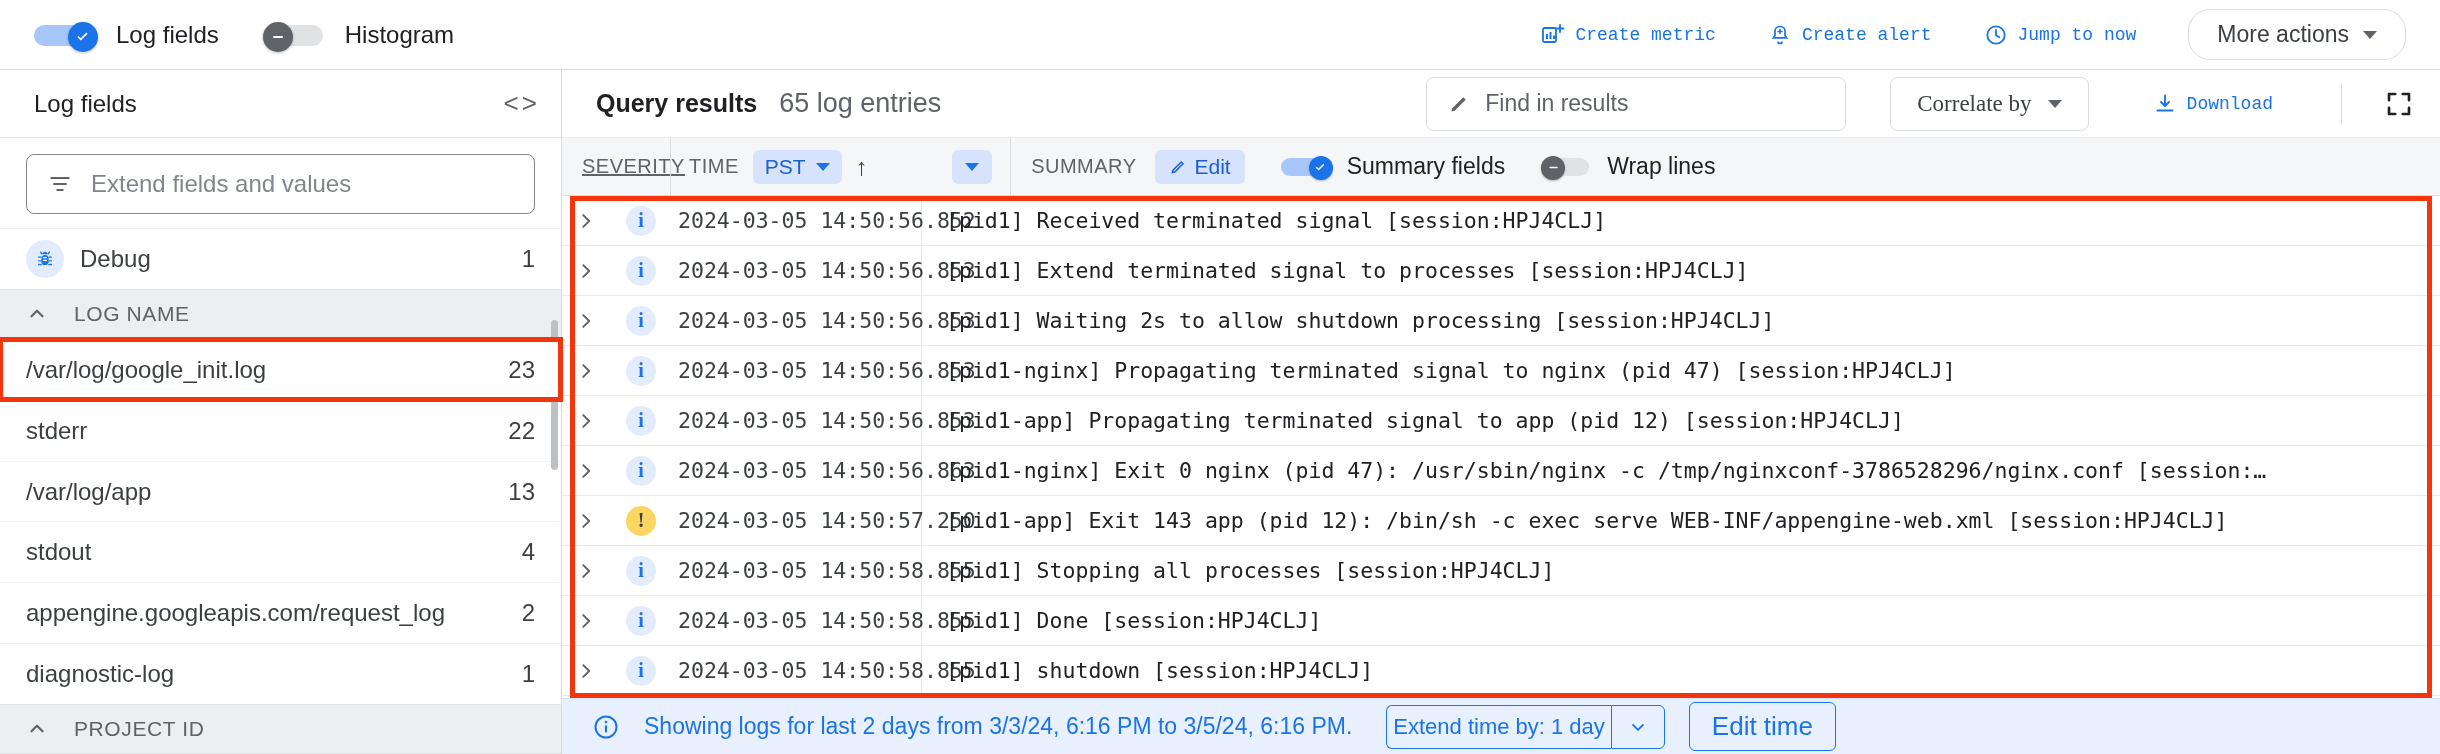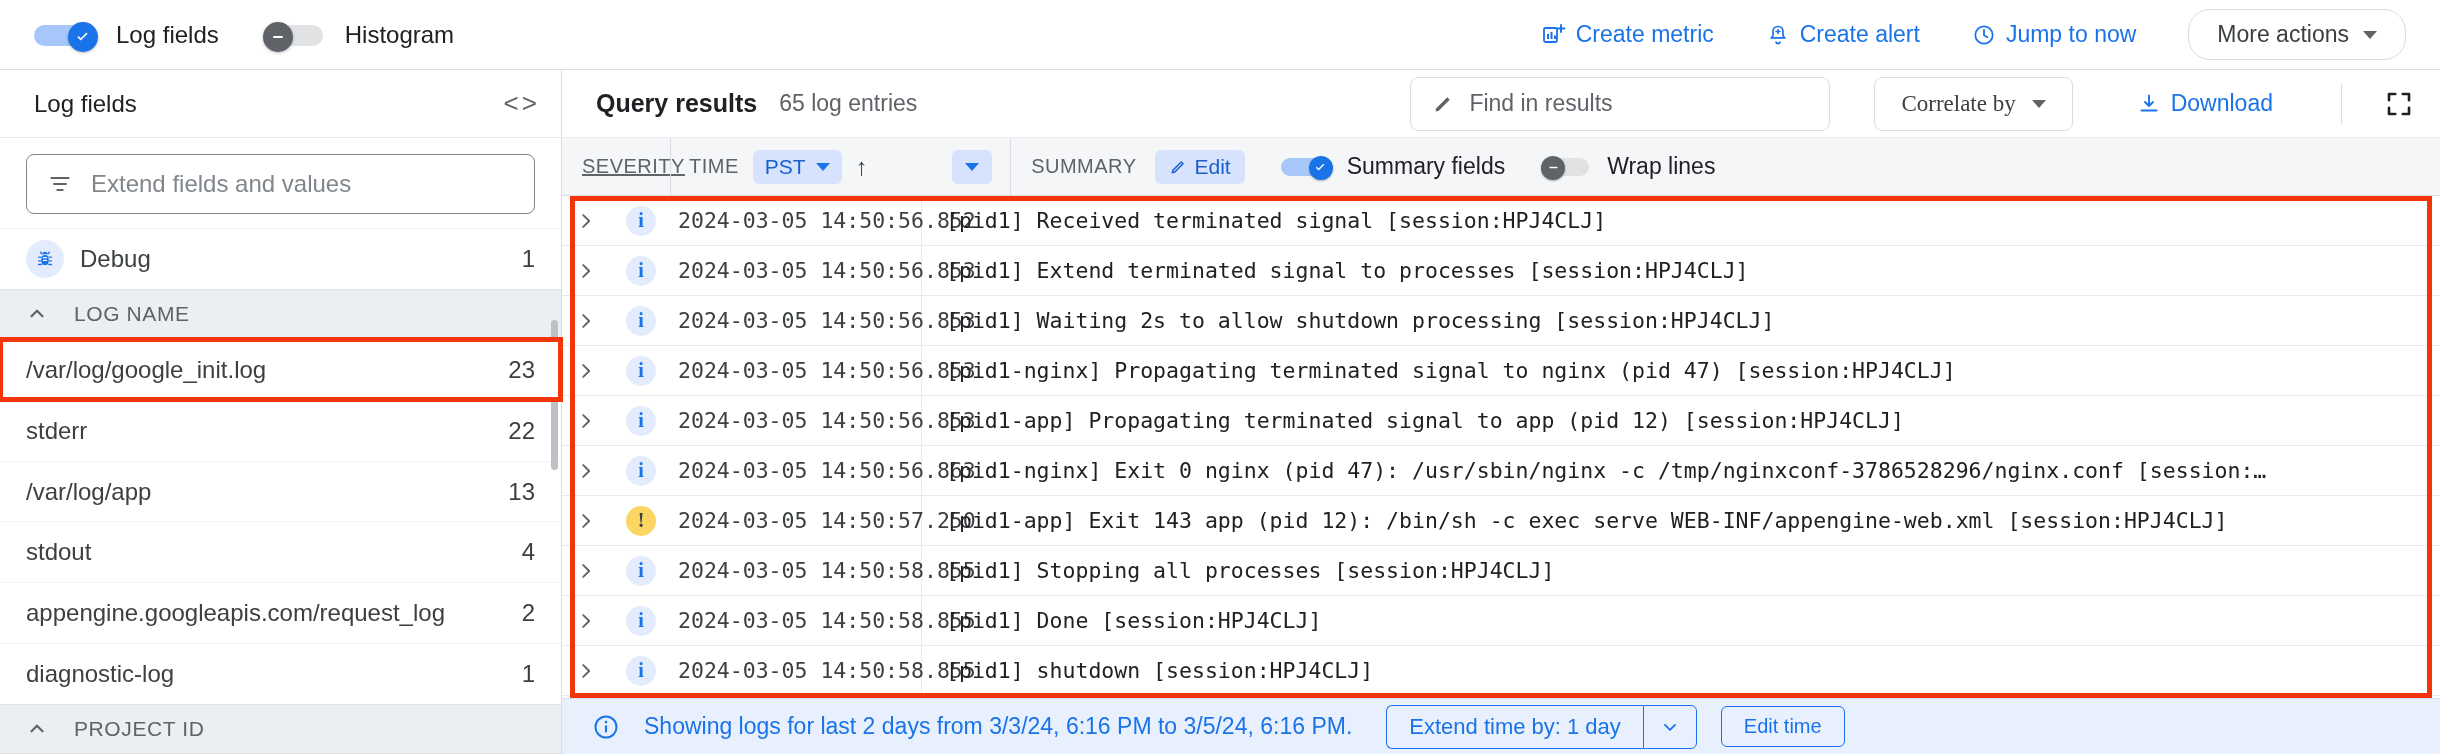--- a/index.html
+++ b/index.html
@@ -34,24 +34,24 @@
   .switch.on .knob { right: 0; background: #1a73e8; }
   .switch.off .track { background: #e0e2e4; }
   .switch.off .knob { left: 0; background: #5f6368; }
   .knob svg { display: block; }
   .toggle-label { font-size: 24px; color: #202124; white-space: nowrap; }
 
   .topbar-spacer { flex: 1 1 auto; }
   .top-actions { display: flex; align-items: center; gap: 0; }
   .text-btn {
     display: flex; align-items: center; gap: 10px;
-    color: #1a73e8; font-size: 23px; font-weight: 500;
+    color: #1a73e8; font-size: 18px; font-weight: 500;
     padding: 10px 26px; border-radius: 6px; cursor: pointer;
     white-space: nowrap; background: none; border: none;
-    font-family: Liberation Sans, sans-serif;
+    font-family: Liberation Mono, monospace;
   }
   .text-btn svg { display: block; flex: 0 0 auto; }
   .outlined-btn {
     display: flex; align-items: center; gap: 14px;
     border: 1px solid #dadce0; border-radius: 22px;
     padding: 11px 28px; font-size: 23px; color: #3c4043;
     background: #fff; cursor: pointer; margin-left: 26px;
     white-space: nowrap; font-family: "Liberation Sans", sans-serif;
   }
   .caret { width: 0; height: 0; border-left: 7px solid transparent;
@@ -108,21 +108,21 @@
   .sb-scroll { position: absolute; right: 3px; top: 250px; width: 7px;
                height: 150px; background: #bdc1c6; border-radius: 4px; }
 
   
   .main { flex: 1 1 auto; display: flex; flex-direction: column; min-width: 0; }
   .results-head {
     height: 68px; flex: 0 0 68px; display: flex; align-items: center;
     padding: 0 26px 0 34px; border-bottom: 1px solid #e8eaed; gap: 22px;
   }
   .results-title { font-size: 25px; font-weight: 700; color: #202124; }
-  .results-count { font-size: 23px; color: #5f6368; }
+  .results-count { font-size: 27px; color: #5f6368; }
   .rh-spacer { flex: 1 1 auto; }
   .find-box {
     display: flex; align-items: center; gap: 14px; width: 420px;
     height: 54px; border: 1px solid #dadce0; border-radius: 8px; padding: 0 20px;
   }
   .find-ph { font-size: 23px; color: #5f6368; }
   .pill-btn {
     display: flex; align-items: center; gap: 16px; height: 54px;
     border: 1px solid #dadce0; border-radius: 8px; padding: 0 26px;
     font-size: 23px; color: #3c4043; background: #fff; cursor: pointer;
@@ -210,32 +210,32 @@
   
   .footer {
     height: 56px; flex: 0 0 56px; display: flex; align-items: center;
     background: #e8f0fe; padding: 0 26px 0 30px; gap: 24px;
     border-top: 1px solid #d2e3fc;
   }
   .footer-text { font-size: 23px; color: #1a73e8; white-space: nowrap; }
   .split-btn { display: flex; align-items: stretch; margin-left: 10px; }
   .split-main {
     border: 1px solid #1a73e8; border-right: none;
-    border-radius: 6px 0 0 6px; padding: 8px 22px;
+    border-radius: 6px 0 0 6px; padding: 8px 6px;
     font-size: 22px; color: #1a73e8; background: transparent; cursor: pointer;
     white-space: nowrap; font-family: "Liberation Sans", sans-serif;
   }
   .split-arrow {
     border: 1px solid #1a73e8; border-radius: 0 6px 6px 0;
     padding: 8px 16px; background: transparent; cursor: pointer;
     display: flex; align-items: center;
   }
   .edit-time-btn {
     border: 1px solid #1a73e8; border-radius: 6px; padding: 8px 22px;
-    font-size: 20px; color: #1a73e8; background: transparent; cursor: pointer;
+    font-size: 26px; color: #1a73e8; background: transparent; cursor: pointer;
     white-space: nowrap; font-family: "Liberation Sans", sans-serif;
   }
   .footer-info-icon { color: #1a73e8; display: flex; align-items: center; }
 </style>
 </head>
 <body>
 
 <div class="app">
 
   <div class="topbar">

